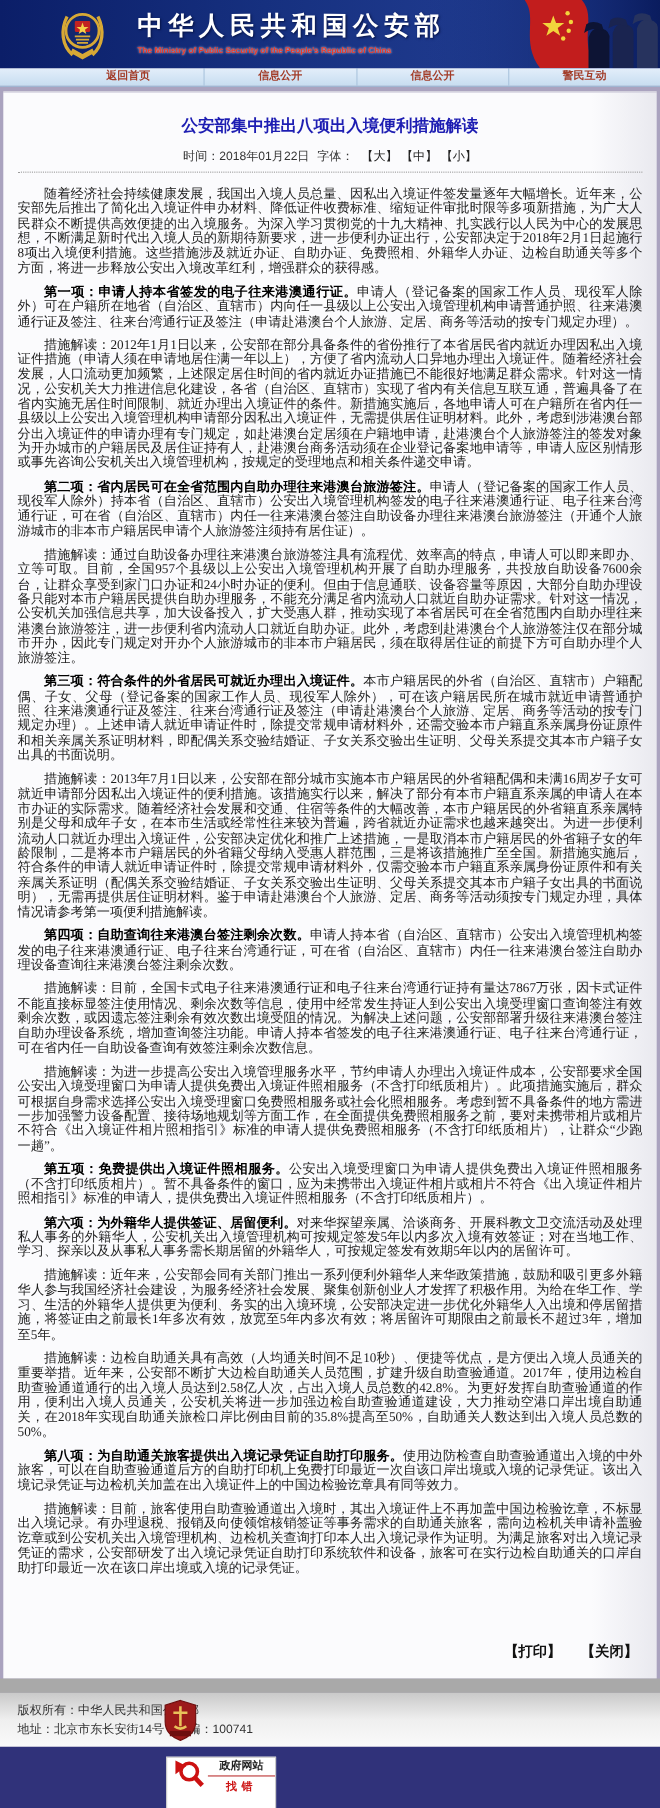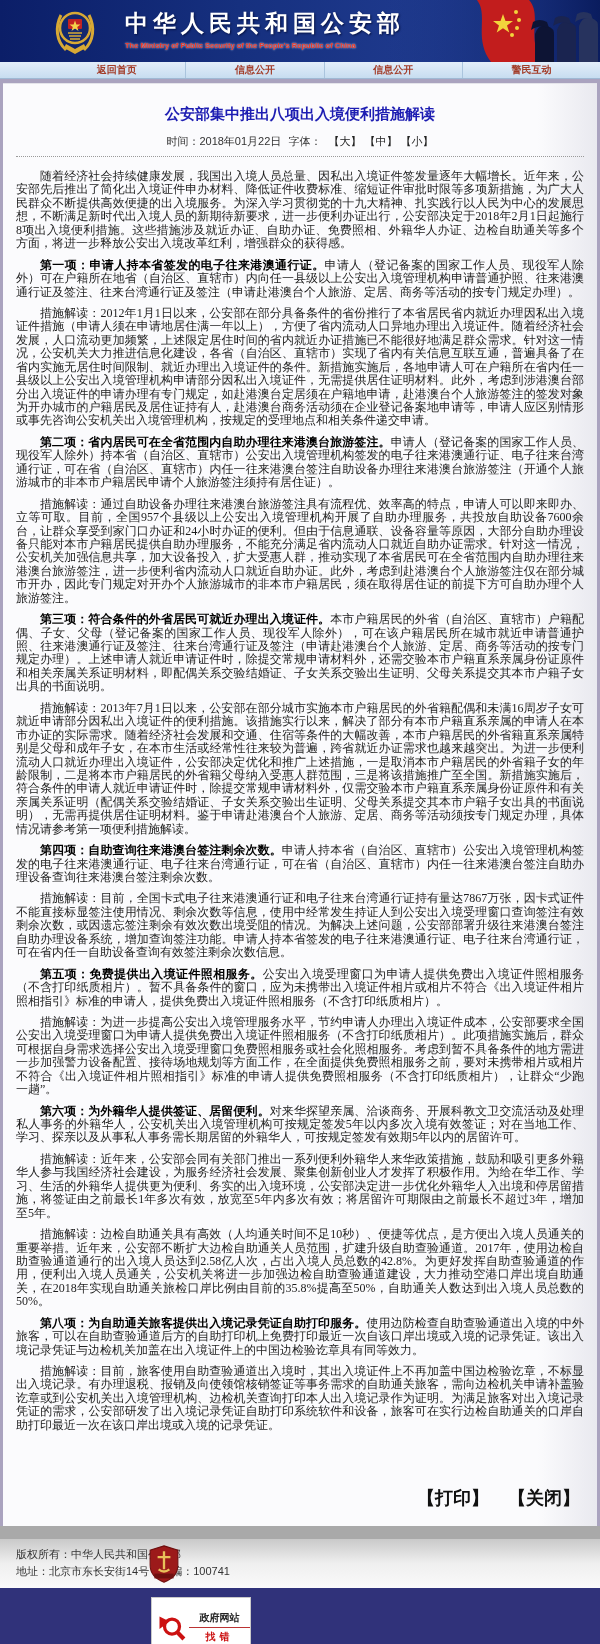--- a/index.html
+++ b/index.html
@@ -17,32 +17,32 @@
   .nav a:last-child{border-right:none;}
   
   .content{flex:1;margin:4px 3px 0 3px;background:linear-gradient(270deg,#e9e9ef 0%,#fbfbfd 10%);display:flex;flex-direction:column;padding:0 13px;overflow:hidden;border-top:1px solid #e4e4ea;}
   .a-title{font-size:15px;font-weight:bold;color:#1d1db2;text-align:center;margin:21px 0 10px 0;}
   .meta{text-align:center;font-size:11px;color:#333;padding-bottom:7px;border-bottom:1px dotted #9a9a9a;}
   .meta .sp{margin:0 4px;}
   .meta a{color:#222;text-decoration:none;}
   .body{flex:1;overflow:hidden;padding-top:5px;}
   .para{font-size:12px;line-height:1.12;color:#1d1d1d;text-indent:2em;margin:8px 0;font-family:"Liberation Serif","DejaVu Serif",serif;text-align:justify;}
   .para b{color:#000;}
-  .actions{flex:none;text-align:right;font-size:18px;font-weight:bold;padding:10px 4px 16px 0;}
+  .actions{flex:none;text-align:right;font-size:13px;font-weight:bold;padding:10px 4px 16px 0;}
   .actions a{color:#111;text-decoration:none;margin-left:14px;}
   
   .grayband{height:13px;flex:none;background:#a9a9a9;}
   .ft{flex:none;background:linear-gradient(#c9c9c9,#efefef 50%,#fafafa);position:relative;text-align:left;padding:6px 0 7px 16px;}
   .ft-line{font-size:11px;color:#333;margin:2px 0;}
   .ft-badge{position:absolute;left:148px;top:5px;width:32px;height:40px;}
   .icp{color:#2526d8;font-weight:bold;text-decoration:none;margin-right:10px;}
   .sec{color:#333;text-decoration:none;}
   .sec-ico{width:11px;height:11px;vertical-align:-2px;margin-right:3px;}
   .navyft{flex:none;height:56px;background:#30327a;position:relative;}
-  .finderr{position:absolute;left:151px;top:9px;width:98px;height:46px;background:#fff;border:1px solid #c9c9c9;display:flex;align-items:flex-end;text-decoration:none;}
+  .finderr{position:absolute;left:151px;top:9px;width:98px;height:46px;background:#fff;border:1px solid #c9c9c9;display:flex;align-items:flex-start;text-decoration:none;}
   .fe-mag{width:30px;height:30px;margin:0 2px 0 5px;flex:none;}
   .fe-txt{flex:1;text-align:center;}
   .fe-t1{font-size:10px;font-weight:bold;color:#222;padding-bottom:2px;border-bottom:1px solid #b33;}
   .fe-t2{font-size:10px;font-weight:bold;color:#cc1111;padding-top:2px;letter-spacing:4px;}
 </style>
 </head>
 <body>
 
 <div class="page">
 
@@ -108,22 +108,22 @@
     <div class="body">
         <p class="para">随着经济社会持续健康发展，我国出入境人员总量、因私出入境证件签发量逐年大幅增长。近年来，公安部先后推出了简化出入境证件申办材料、降低证件收费标准、缩短证件审批时限等多项新措施，为广大人民群众不断提供高效便捷的出入境服务。为深入学习贯彻党的十九大精神、扎实践行以人民为中心的发展思想，不断满足新时代出入境人员的新期待新要求，进一步便利办证出行，公安部决定于2018年2月1日起施行8项出入境便利措施。这些措施涉及就近办证、自助办证、免费照相、外籍华人办证、边检自助通关等多个方面，将进一步释放公安出入境改革红利，增强群众的获得感。</p>
         <p class="para"><b>第一项：申请人持本省签发的电子往来港澳通行证。</b>申请人（登记备案的国家工作人员、现役军人除外）可在户籍所在地省（自治区、直辖市）内向任一县级以上公安出入境管理机构申请普通护照、往来港澳通行证及签注、往来台湾通行证及签注（申请赴港澳台个人旅游、定居、商务等活动的按专门规定办理）。</p>
         <p class="para">措施解读：2012年1月1日以来，公安部在部分具备条件的省份推行了本省居民省内就近办理因私出入境证件措施（申请人须在申请地居住满一年以上），方便了省内流动人口异地办理出入境证件。随着经济社会发展，人口流动更加频繁，上述限定居住时间的省内就近办证措施已不能很好地满足群众需求。针对这一情况，公安机关大力推进信息化建设，各省（自治区、直辖市）实现了省内有关信息互联互通，普遍具备了在省内实施无居住时间限制、就近办理出入境证件的条件。新措施实施后，各地申请人可在户籍所在省内任一县级以上公安出入境管理机构申请部分因私出入境证件，无需提供居住证明材料。此外，考虑到涉港澳台部分出入境证件的申请办理有专门规定，如赴港澳台定居须在户籍地申请，赴港澳台个人旅游签注的签发对象为开办城市的户籍居民及居住证持有人，赴港澳台商务活动须在企业登记备案地申请等，申请人应区别情形或事先咨询公安机关出入境管理机构，按规定的受理地点和相关条件递交申请。</p>
         <p class="para"><b>第二项：省内居民可在全省范围内自助办理往来港澳台旅游签注。</b>申请人（登记备案的国家工作人员、现役军人除外）持本省（自治区、直辖市）公安出入境管理机构签发的电子往来港澳通行证、电子往来台湾通行证，可在省（自治区、直辖市）内任一往来港澳台签注自助设备办理往来港澳台旅游签注（开通个人旅游城市的非本市户籍居民申请个人旅游签注须持有居住证）。</p>
         <p class="para">措施解读：通过自助设备办理往来港澳台旅游签注具有流程优、效率高的特点，申请人可以即来即办、立等可取。目前，全国957个县级以上公安出入境管理机构开展了自助办理服务，共投放自助设备7600余台，让群众享受到家门口办证和24小时办证的便利。但由于信息通联、设备容量等原因，大部分自助办理设备只能对本市户籍居民提供自助办理服务，不能充分满足省内流动人口就近自助办证需求。针对这一情况，公安机关加强信息共享，加大设备投入，扩大受惠人群，推动实现了本省居民可在全省范围内自助办理往来港澳台旅游签注，进一步便利省内流动人口就近自助办证。此外，考虑到赴港澳台个人旅游签注仅在部分城市开办，因此专门规定对开办个人旅游城市的非本市户籍居民，须在取得居住证的前提下方可自助办理个人旅游签注。</p>
         <p class="para"><b>第三项：符合条件的外省居民可就近办理出入境证件。</b>本市户籍居民的外省（自治区、直辖市）户籍配偶、子女、父母（登记备案的国家工作人员、现役军人除外），可在该户籍居民所在城市就近申请普通护照、往来港澳通行证及签注、往来台湾通行证及签注（申请赴港澳台个人旅游、定居、商务等活动的按专门规定办理）。上述申请人就近申请证件时，除提交常规申请材料外，还需交验本市户籍直系亲属身份证原件和相关亲属关系证明材料，即配偶关系交验结婚证、子女关系交验出生证明、父母关系提交其本市户籍子女出具的书面说明。</p>
         <p class="para">措施解读：2013年7月1日以来，公安部在部分城市实施本市户籍居民的外省籍配偶和未满16周岁子女可就近申请部分因私出入境证件的便利措施。该措施实行以来，解决了部分有本市户籍直系亲属的申请人在本市办证的实际需求。随着经济社会发展和交通、住宿等条件的大幅改善，本市户籍居民的外省籍直系亲属特别是父母和成年子女，在本市生活或经常性往来较为普遍，跨省就近办证需求也越来越突出。为进一步便利流动人口就近办理出入境证件，公安部决定优化和推广上述措施，一是取消本市户籍居民的外省籍子女的年龄限制，二是将本市户籍居民的外省籍父母纳入受惠人群范围，三是将该措施推广至全国。新措施实施后，符合条件的申请人就近申请证件时，除提交常规申请材料外，仅需交验本市户籍直系亲属身份证原件和有关亲属关系证明（配偶关系交验结婚证、子女关系交验出生证明、父母关系提交其本市户籍子女出具的书面说明），无需再提供居住证明材料。鉴于申请赴港澳台个人旅游、定居、商务等活动须按专门规定办理，具体情况请参考第一项便利措施解读。</p>
         <p class="para"><b>第四项：自助查询往来港澳台签注剩余次数。</b>申请人持本省（自治区、直辖市）公安出入境管理机构签发的电子往来港澳通行证、电子往来台湾通行证，可在省（自治区、直辖市）内任一往来港澳台签注自助办理设备查询往来港澳台签注剩余次数。</p>
         <p class="para">措施解读：目前，全国卡式电子往来港澳通行证和电子往来台湾通行证持有量达7867万张，因卡式证件不能直接标显签注使用情况、剩余次数等信息，使用中经常发生持证人到公安出入境受理窗口查询签注有效剩余次数，或因遗忘签注剩余有效次数出境受阻的情况。为解决上述问题，公安部部署升级往来港澳台签注自助办理设备系统，增加查询签注功能。申请人持本省签发的电子往来港澳通行证、电子往来台湾通行证，可在省内任一自助设备查询有效签注剩余次数信息。</p>
+        <p class="para">措施解读：为进一步提高公安出入境管理服务水平，节约申请人办理出入境证件成本，公安部要求全国公安出入境受理窗口为申请人提供免费出入境证件照相服务（不含打印纸质相片）。此项措施实施后，群众可根据自身需求选择公安出入境受理窗口免费照相服务或社会化照相服务。考虑到暂不具备条件的地方需进一步加强警力设备配置、接待场地规划等方面工作，在全面提供免费照相服务之前，要对未携带相片或相片不符合《出入境证件相片照相指引》标准的申请人提供免费照相服务（不含打印纸质相片），让群众“少跑一趟”。</p>
         <p class="para"><b>第五项：免费提供出入境证件照相服务。</b>公安出入境受理窗口为申请人提供免费出入境证件照相服务（不含打印纸质相片）。暂不具备条件的窗口，应为未携带出入境证件相片或相片不符合《出入境证件相片照相指引》标准的申请人，提供免费出入境证件照相服务（不含打印纸质相片）。</p>
-        <p class="para">措施解读：为进一步提高公安出入境管理服务水平，节约申请人办理出入境证件成本，公安部要求全国公安出入境受理窗口为申请人提供免费出入境证件照相服务（不含打印纸质相片）。此项措施实施后，群众可根据自身需求选择公安出入境受理窗口免费照相服务或社会化照相服务。考虑到暂不具备条件的地方需进一步加强警力设备配置、接待场地规划等方面工作，在全面提供免费照相服务之前，要对未携带相片或相片不符合《出入境证件相片照相指引》标准的申请人提供免费照相服务（不含打印纸质相片），让群众“少跑一趟”。</p>
         <p class="para"><b>第六项：为外籍华人提供签证、居留便利。</b>对来华探望亲属、洽谈商务、开展科教文卫交流活动及处理私人事务的外籍华人，公安机关出入境管理机构可按规定签发5年以内多次入境有效签证；对在当地工作、学习、探亲以及从事私人事务需长期居留的外籍华人，可按规定签发有效期5年以内的居留许可。</p>
         <p class="para">措施解读：近年来，公安部会同有关部门推出一系列便利外籍华人来华政策措施，鼓励和吸引更多外籍华人参与我国经济社会建设，为服务经济社会发展、聚集创新创业人才发挥了积极作用。为给在华工作、学习、生活的外籍华人提供更为便利、务实的出入境环境，公安部决定进一步优化外籍华人入出境和停居留措施，将签证由之前最长1年多次有效，放宽至5年内多次有效；将居留许可期限由之前最长不超过3年，增加至5年。</p>
         <p class="para">措施解读：边检自助通关具有高效（人均通关时间不足10秒）、便捷等优点，是方便出入境人员通关的重要举措。近年来，公安部不断扩大边检自助通关人员范围，扩建升级自助查验通道。2017年，使用边检自助查验通道通行的出入境人员达到2.58亿人次，占出入境人员总数的42.8%。为更好发挥自助查验通道的作用，便利出入境人员通关，公安机关将进一步加强边检自助查验通道建设，大力推动空港口岸出境自助通关，在2018年实现自助通关旅检口岸比例由目前的35.8%提高至50%，自助通关人数达到出入境人员总数的50%。</p>
         <p class="para"><b>第八项：为自助通关旅客提供出入境记录凭证自助打印服务。</b>使用边防检查自助查验通道出入境的中外旅客，可以在自助查验通道后方的自助打印机上免费打印最近一次自该口岸出境或入境的记录凭证。该出入境记录凭证与边检机关加盖在出入境证件上的中国边检验讫章具有同等效力。</p>
         <p class="para">措施解读：目前，旅客使用自助查验通道出入境时，其出入境证件上不再加盖中国边检验讫章，不标显出入境记录。有办理退税、报销及向使领馆核销签证等事务需求的自助通关旅客，需向边检机关申请补盖验讫章或到公安机关出入境管理机构、边检机关查询打印本人出入境记录作为证明。为满足旅客对出入境记录凭证的需求，公安部研发了出入境记录凭证自助打印系统软件和设备，旅客可在实行边检自助通关的口岸自助打印最近一次在该口岸出境或入境的记录凭证。</p>
       </div>
     <div class="actions">
       <a href="#">【打印】</a>
       <a href="#">【关闭】</a>
     </div>

